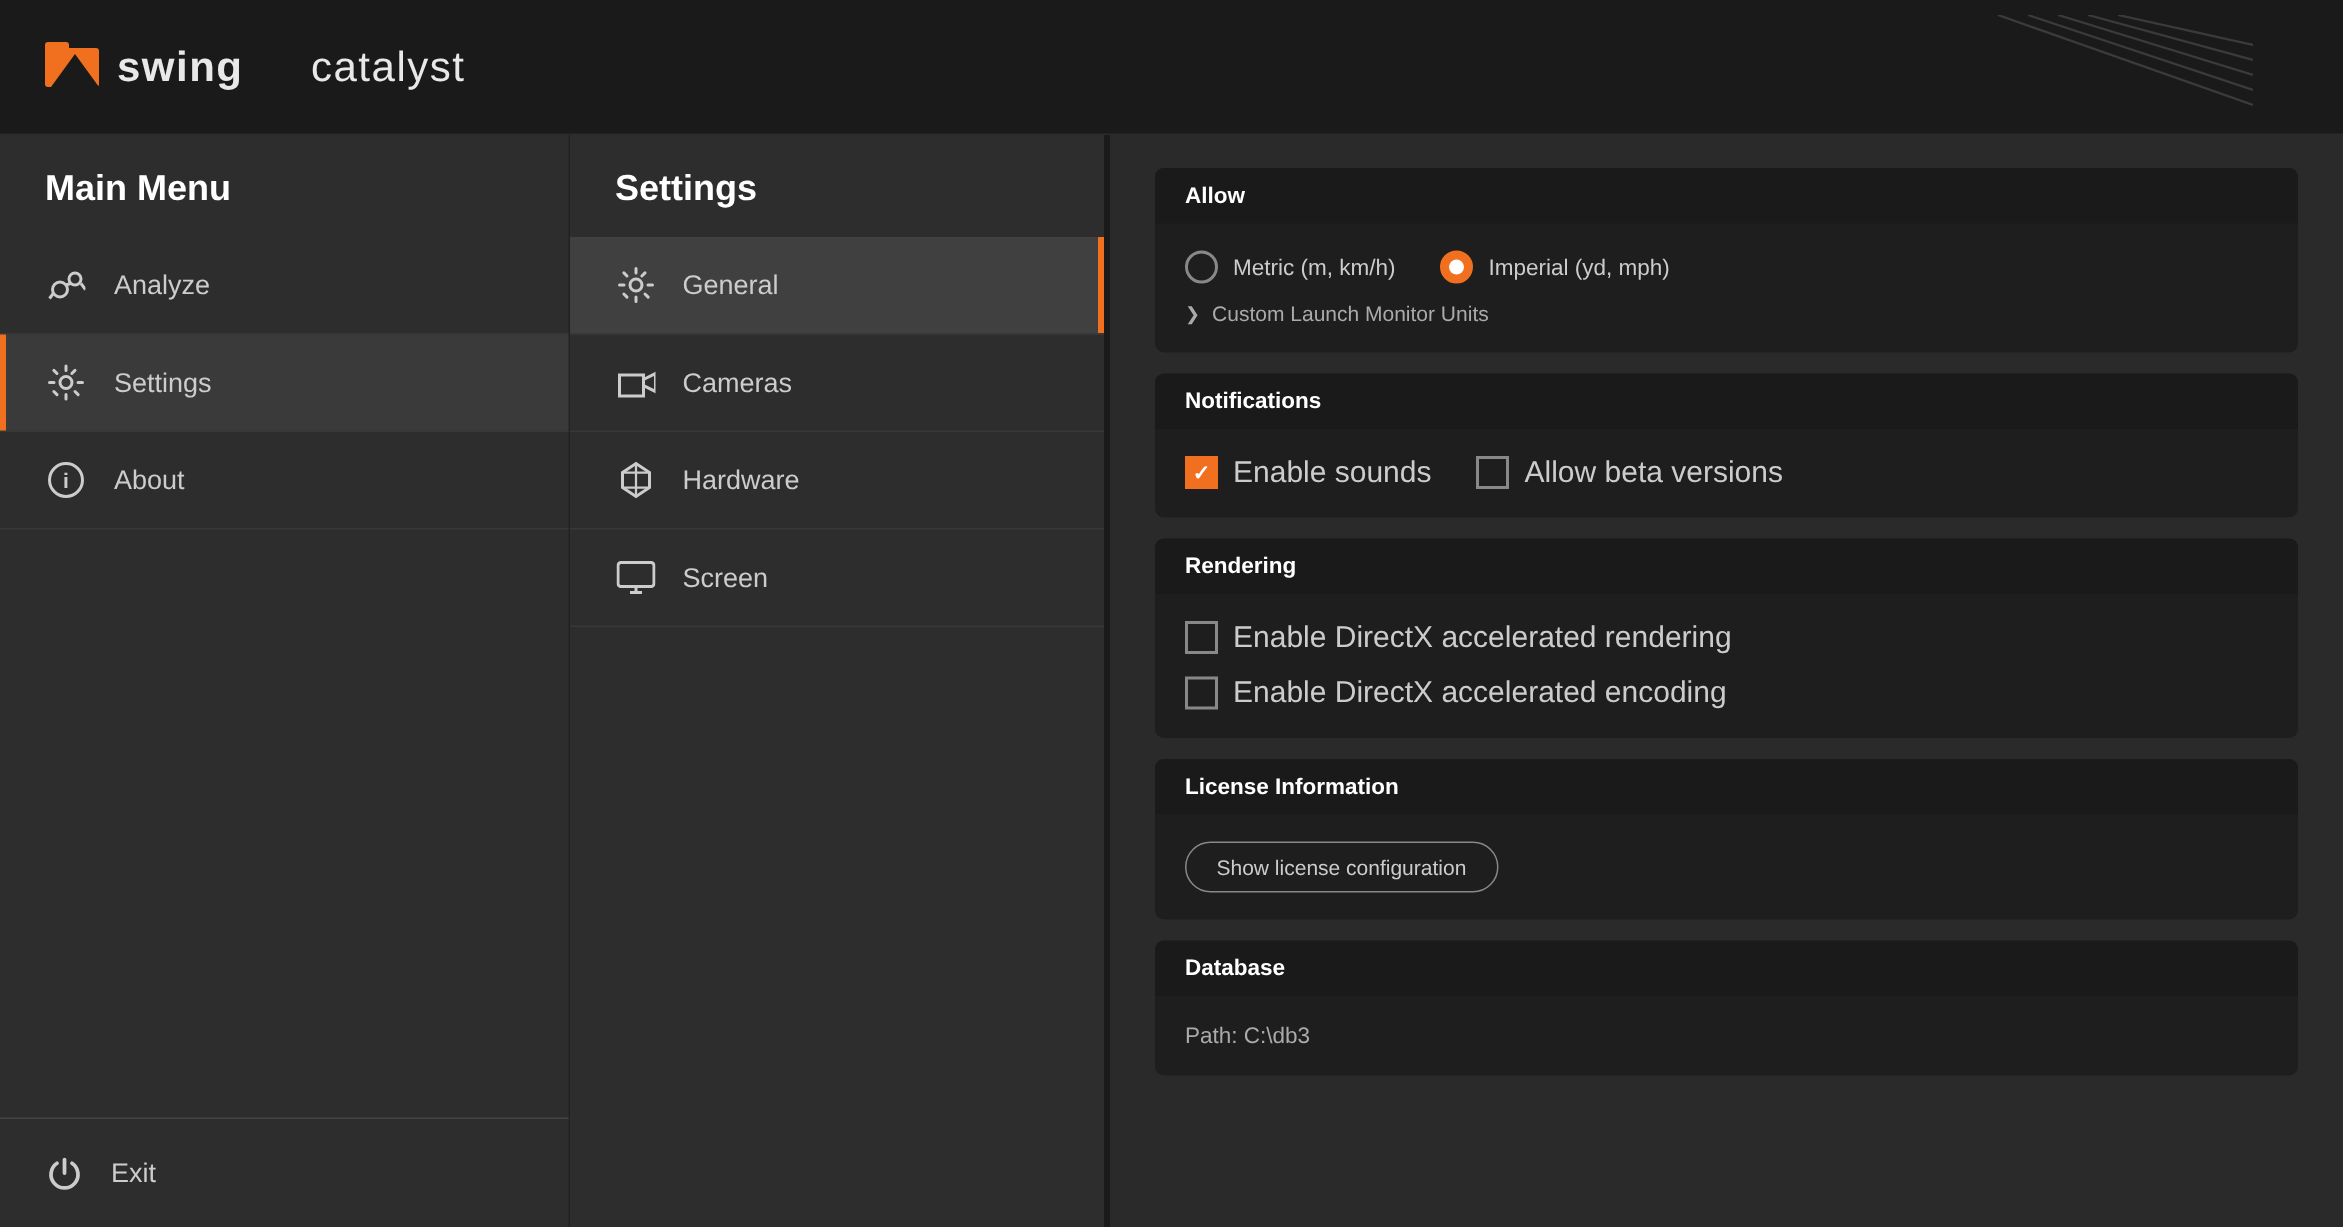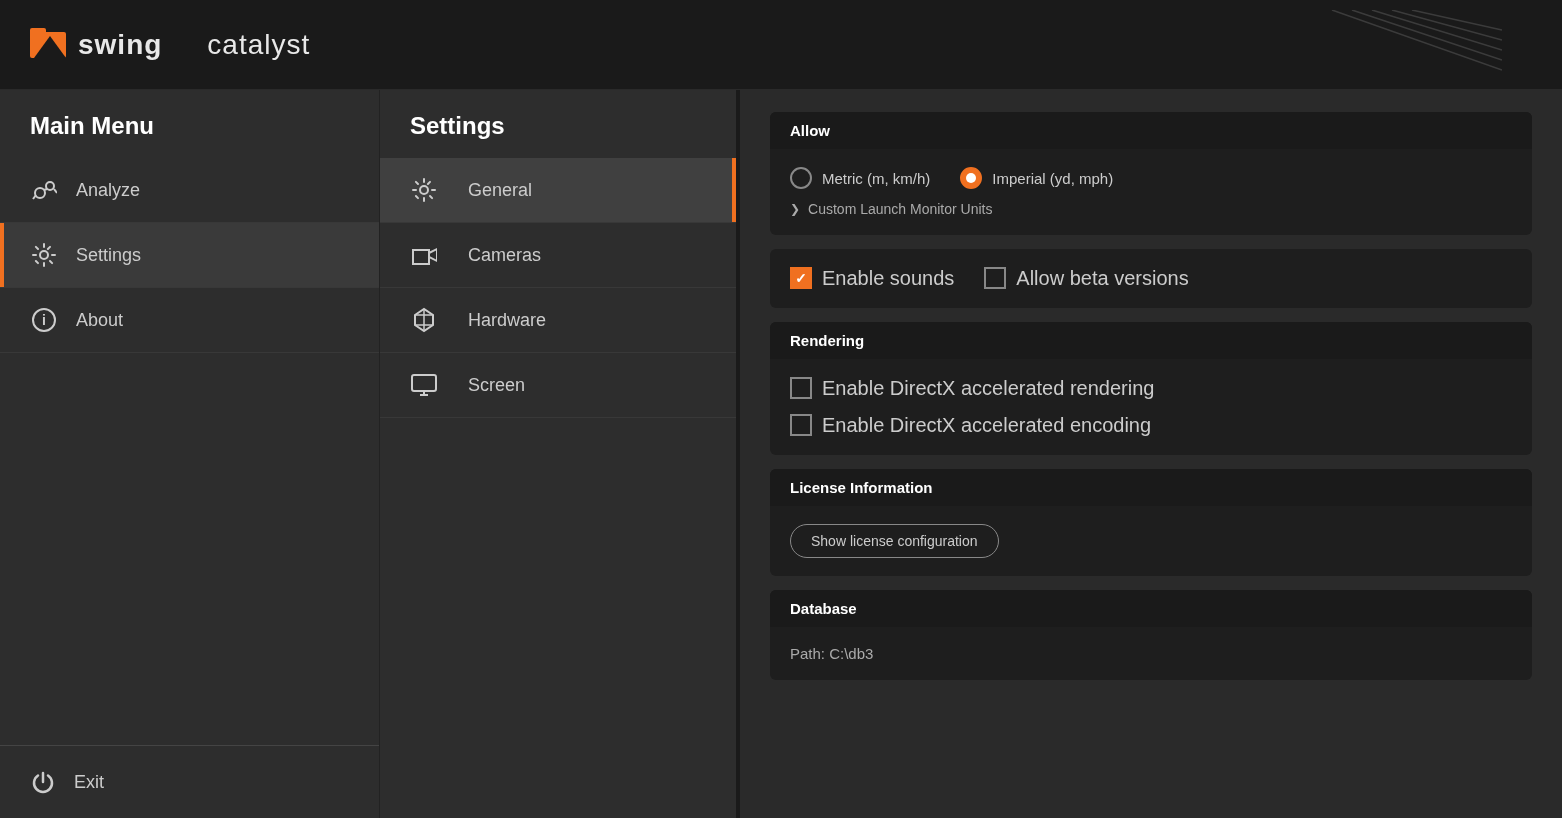--- a/index.html
+++ b/index.html
@@ -122,21 +122,21 @@
 
     
     .settings-menu {
       width: 360px;
       background: #2d2d2d;
       border-right: 4px solid #1a1a1a;
     }
     .settings-item {
       display: flex;
       align-items: center;
-      gap: 30px;
+      gap: 17px;
       padding: 18px 30px;
       cursor: pointer;
       font-size: 18px;
       color: #cccccc;
       border-bottom: 1px solid #383838;
       position: relative;
       transition: background 0.15s;
     }
     .settings-item.active {
       background: #404040;
@@ -453,20 +453,23 @@
           </div>
         </div>
         <div class="custom-launch">
           <span class="chevron">❯</span>
           <span>Custom Launch Monitor Units</span>
         </div>
       </div>
     </div>
 
     <div class="section-card">
+      <div class="section-header">
+        <div class="section-header-title">Notifications</div>
+      </div>
       <div class="section-body">
         <div class="checkbox-group">
           <div class="checkbox-option">
             <div class="checkbox-box checked"></div>
             <span>Enable sounds</span>
           </div>
           <div class="checkbox-option">
             <div class="checkbox-box"></div>
             <span>Allow beta versions</span>
           </div>

